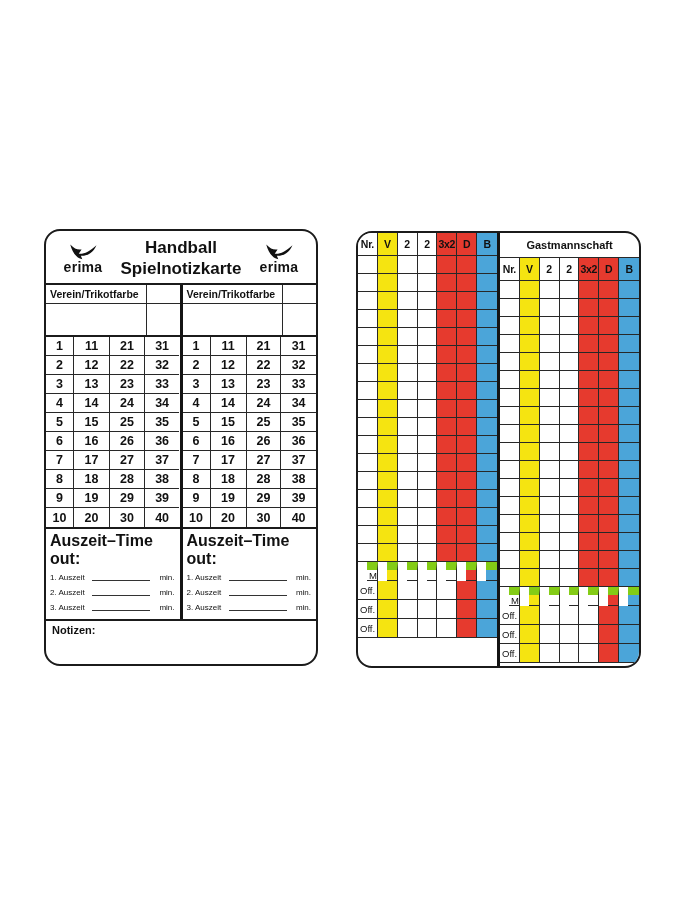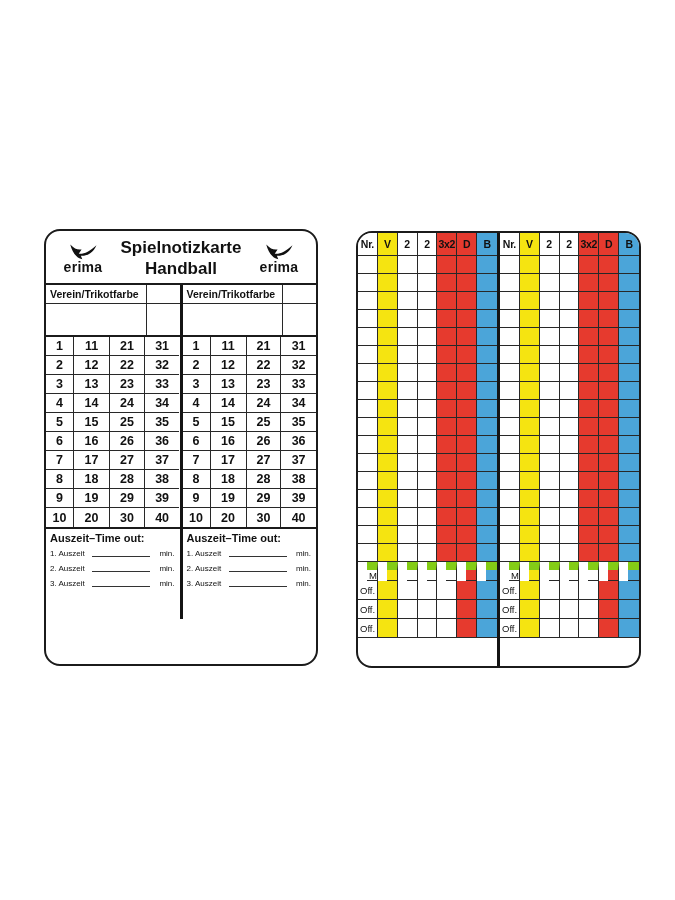--- a/index.html
+++ b/index.html
@@ -34,21 +34,21 @@
             border-bottom:1px solid #282828;display:flex;align-items:center;justify-content:center;
             font-weight:bold;font-size:12.5px;}
   .num-cell.last-col{border-right:none;}
   .num-grid{border-bottom:2px solid #1b1b1b;}
   .num-cell.last-row{border-bottom:none;}
 
   .score-row{height:26px;box-sizing:border-box;border-bottom:2px solid #1b1b1b;
              font-weight:bold;font-size:11px;padding:3px 0 0 4px;}
 
   .timeout{height:66px;box-sizing:border-box;padding:3px 5px 0 4px;}
-  .timeout-heading{font-weight:bold;font-size:11px;margin-bottom:3px;}
+  .timeout-heading{font-weight:bold;font-size:16px;margin-bottom:3px;}
   .timeout-row{display:flex;align-items:flex-end;font-size:8px;height:15px;padding-bottom:4px;box-sizing:border-box;}
   .t-label{width:38px;white-space:nowrap;}
   .t-line{flex:1;border-bottom:1px solid #333;margin:0 9px 1px 4px;height:9px;}
   .t-unit{white-space:nowrap;}
 
   .notes{border-top:2px solid #1b1b1b;height:49px;box-sizing:border-box;
          padding:3px 0 0 6px;font-weight:bold;font-size:11px;}
 
   
   .right-body{display:flex;align-items:stretch;height:100%;}
@@ -73,22 +73,22 @@
 
   <section id="left-card" class="card">
     <div class="title-row">
       <div class="brand">
         <svg viewBox="0 0 44 24" aria-hidden="true">
           <path fill="#111" d="M4 2 C10 8 14 10 20 9 L16 15 C23 16 31 12 41 3 C37 13 28 19 19 18 L21 23 C12 21 7 13 4 2 Z"></path>
         </svg>
         <span class="brand-name">erima</span>
       </div>
       <div class="title-block">
+        <div>Handball</div>
         <div>Spielnotizkarte</div>
-        <div>Handball</div>
       </div>
       <div class="brand">
         <svg viewBox="0 0 44 24" aria-hidden="true">
           <path fill="#111" d="M4 2 C10 8 14 10 20 9 L16 15 C23 16 31 12 41 3 C37 13 28 19 19 18 L21 23 C12 21 7 13 4 2 Z"></path>
         </svg>
         <span class="brand-name">erima</span>
       </div>
     </div>
 
     <div class="left-body">
@@ -232,20 +232,23 @@
           <div class="timeout-row">
             <span class="t-label">3. Auszeit</span>
             <span class="t-line"></span>
             <span class="t-unit">min.</span>
           </div>
         </div>
       </div>
 
     </div>
 
+    <div class="notes">
+      <span>Notizen:</span>
+    </div>
   </section>
 
   <section id="right-card" class="card">
     <div class="right-body">
 
       <div class="half">
         <div class="team-grid">
             <div class="tg-cell tg-header" style="background: rgb(255, 255, 255);">Nr.</div>
             <div class="tg-cell tg-header" style="background: rgb(245, 228, 17);">V</div>
             <div class="tg-cell tg-header" style="background: rgb(255, 255, 255);">2</div>
@@ -399,20 +402,21 @@
             <div class="tg-cell tg-bottom" style="background: rgb(255, 255, 255);"></div>
             <div class="tg-cell tg-bottom" style="background: rgb(255, 255, 255);"></div>
             <div class="tg-cell tg-bottom" style="background: rgb(230, 58, 46);"></div>
             <div class="tg-cell tg-bottom last-col" style="background: rgb(75, 165, 217);"></div>
           </div>
       </div>
 
       <div class="vdivider"></div>
 
       <div class="half">
+        <div class="team-name">Gastmannschaft</div>
         <div class="team-grid">
             <div class="tg-cell tg-header" style="background: rgb(255, 255, 255);">Nr.</div>
             <div class="tg-cell tg-header" style="background: rgb(245, 228, 17);">V</div>
             <div class="tg-cell tg-header" style="background: rgb(255, 255, 255);">2</div>
             <div class="tg-cell tg-header" style="background: rgb(255, 255, 255);">2</div>
             <div class="tg-cell tg-header" style="background: rgb(230, 58, 46);">3x2</div>
             <div class="tg-cell tg-header" style="background: rgb(230, 58, 46);">D</div>
             <div class="tg-cell tg-header last-col" style="background: rgb(75, 165, 217);">B</div>
             <div class="tg-cell" style="background: rgb(255, 255, 255);"></div>
             <div class="tg-cell" style="background: rgb(245, 228, 17);"></div>

